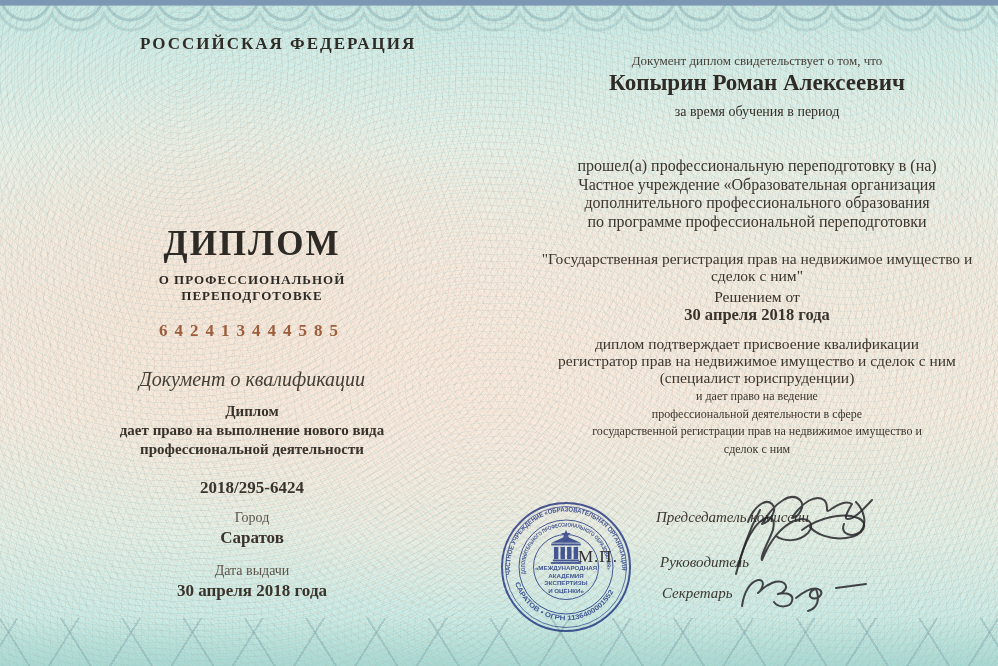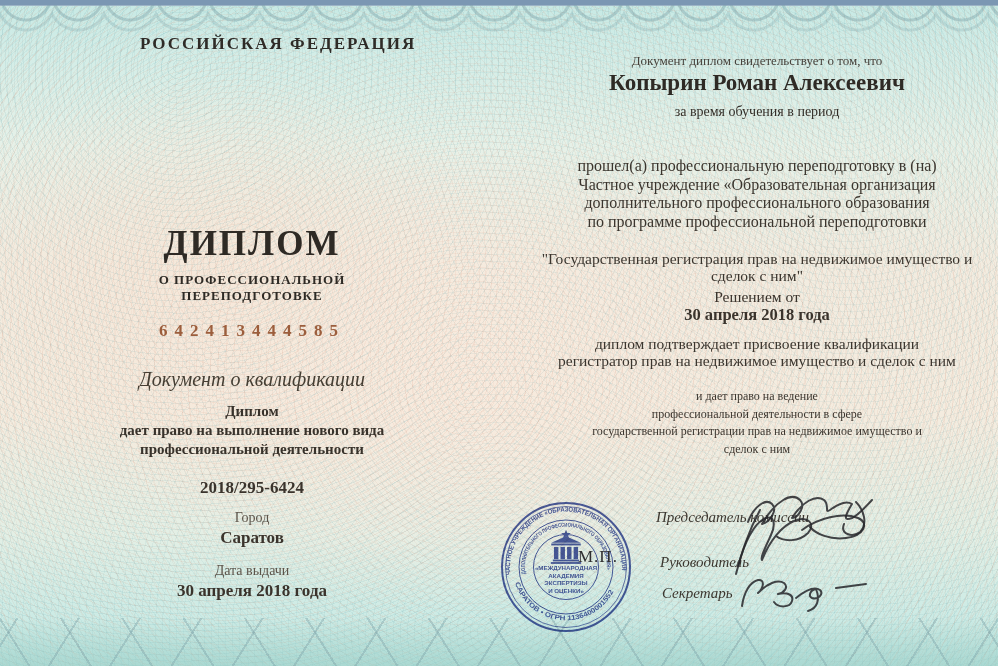--- a/index.html
+++ b/index.html
@@ -108,20 +108,21 @@
   </div>
   <div class="rc r-program">
     <div>"Государственная регистрация прав на недвижимое имущество и</div>
     <div>сделок с ним"</div>
   </div>
   <div class="rc r-decision-label">Решением от</div>
   <div class="rc r-decision-date">30 апреля 2018 года</div>
   <div class="rc r-qual">
     <div>диплом подтверждает присвоение квалификации</div>
     <div>регистратор прав на недвижимое имущество и сделок с ним</div>
+    <div>(специалист юриспруденции)</div>
   </div>
   <div class="rc r-rights">
     <div>и дает право на ведение</div>
     <div>профессиональной деятельности в сфере</div>
     <div>государственной регистрации прав на недвижимое имущество и</div>
     <div>сделок с ним</div>
   </div>
 
   <div class="sig-label sig-chair">Председатель комиссии</div>
   <div class="sig-label sig-head">Руководитель</div>

